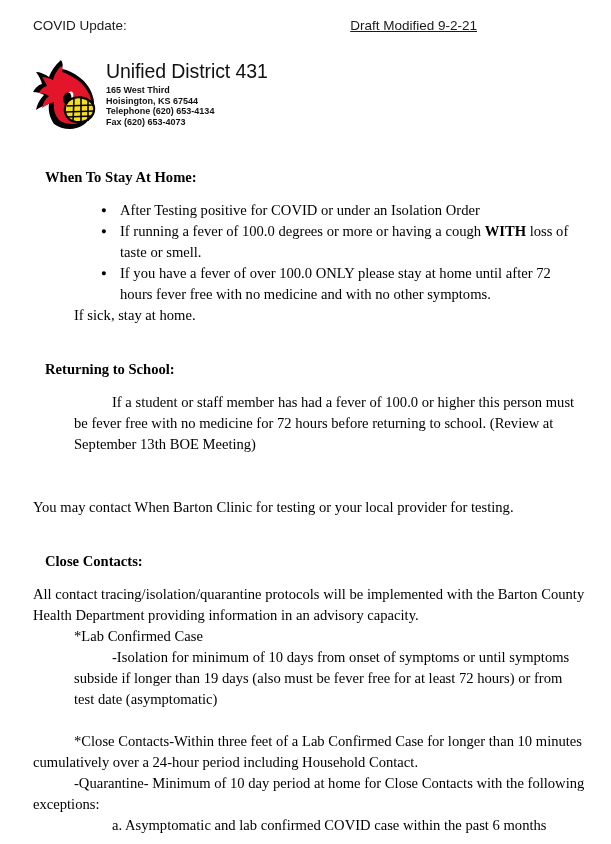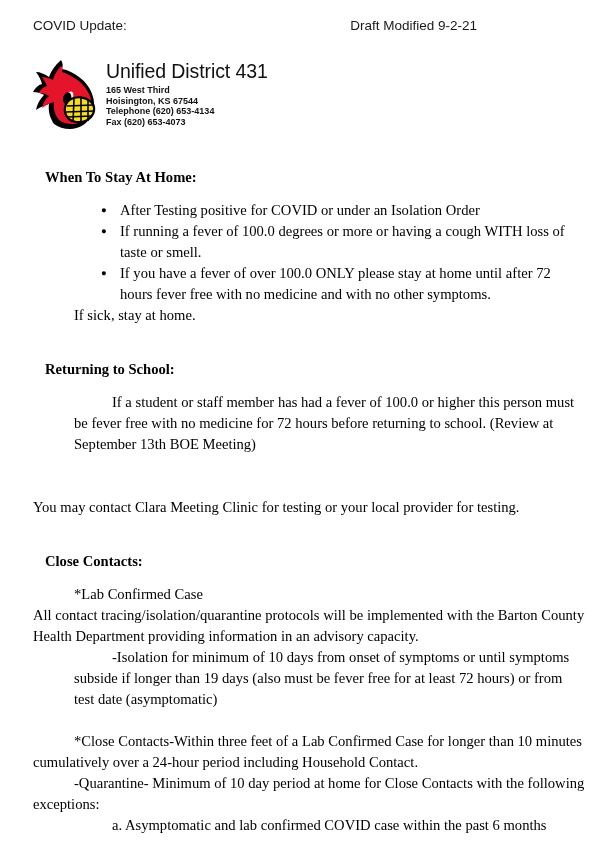--- a/index.html
+++ b/index.html
@@ -31,20 +31,21 @@
     right: 26px;
     display: flex;
     justify-content: space-between;
     font-family: "Liberation Sans", "DejaVu Sans", sans-serif;
     font-size: 13.5px;
     line-height: 16px;
     color: #1a1a1a;
   }
   .top-line .right-slot {
     margin-right: 45px;
+    text-decoration: underline;
   }
 
   
   .letterhead {
     position: absolute;
     top: 56px;
     left: 31px;
     display: flex;
     align-items: flex-start;
   }
@@ -119,21 +120,21 @@
     margin: 0;
   }
   .ind1 { padding-left: 41px; text-indent: 0; }
   .hang1 { padding-left: 0; text-indent: 41px; }
   .hang2 { padding-left: 41px; text-indent: 38px; }
   .ind2  { padding-left: 79px; text-indent: 0; }
   .flat  { padding-left: 0; text-indent: 0; }
 
   .gap { height: 21px; }
 
-  b, strong { font-weight: normal; text-align: right; }
+  b, strong { font-weight: bold; text-align: right; }
 </style>
 </head>
 <body>
 
 <div class="page">
 
   <div class="top-line">
     <span>COVID Update:</span>
     <span class="right-slot">Draft Modified 9-2-21</span>
   </div>
@@ -200,29 +201,29 @@
 
     <h2 class="section">Returning to School:</h2>
 
     <p class="para hang2">If a student or staff member has had a fever of 100.0 or higher this person must be fever free with no medicine for 72 hours before returning to school.  (Review at September 13th BOE Meeting)</p>
 
     <div class="gap"></div>
 
 
     <div class="gap"></div>
 
-    <p class="para flat">You may contact Clara Meeting Clinic for testing or your local provider for testing.</p>
+    <p class="para flat">You may contact When Barton Clinic for testing or your local provider for testing.</p>
 
     <div class="gap"></div>
 
     <h2 class="section">Close Contacts:</h2>
 
+    <p class="para flat">All contact tracing/isolation/quarantine protocols will be implemented with the Barton County Health Department providing information in an advisory capacity.</p>
+
     <p class="para ind1">*Lab Confirmed Case</p>
-
-    <p class="para flat">All contact tracing/isolation/quarantine protocols will be implemented with the Barton County Health Department providing information in an advisory capacity.</p>
 
     <p class="para hang2">-Isolation for minimum of 10 days from onset of symptoms or until symptoms subside if longer than 19 days (also must be fever free for at least 72 hours) or from test date (asymptomatic)</p>
 
     <div class="gap"></div>
 
     <p class="para hang1">*Close Contacts-Within three feet of a Lab Confirmed Case for longer than 10 minutes cumulatively over a 24-hour period including Household Contact.</p>
 
     <p class="para hang1">-Quarantine- Minimum of 10 day period at home for Close Contacts with the following exceptions:</p>
 
     <p class="para ind2">a. Asymptomatic and lab confirmed COVID case within the past 6 months</p>

